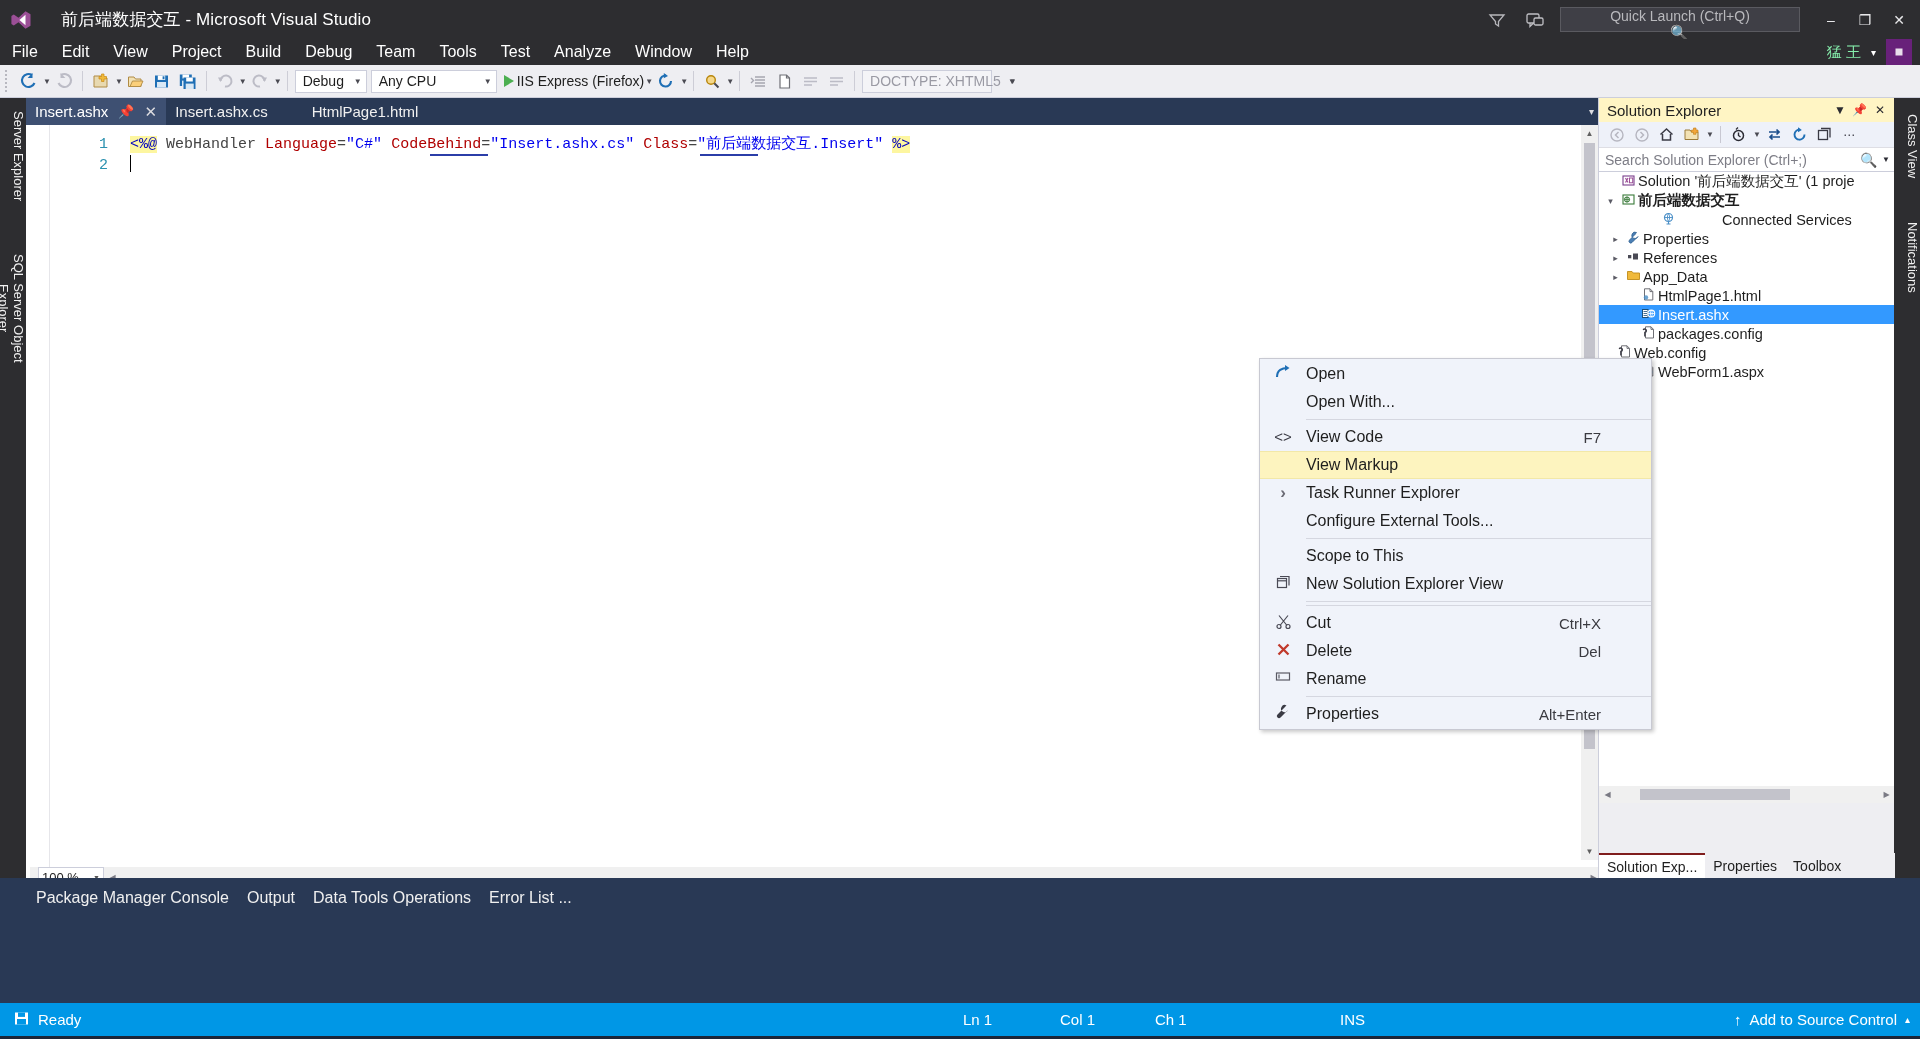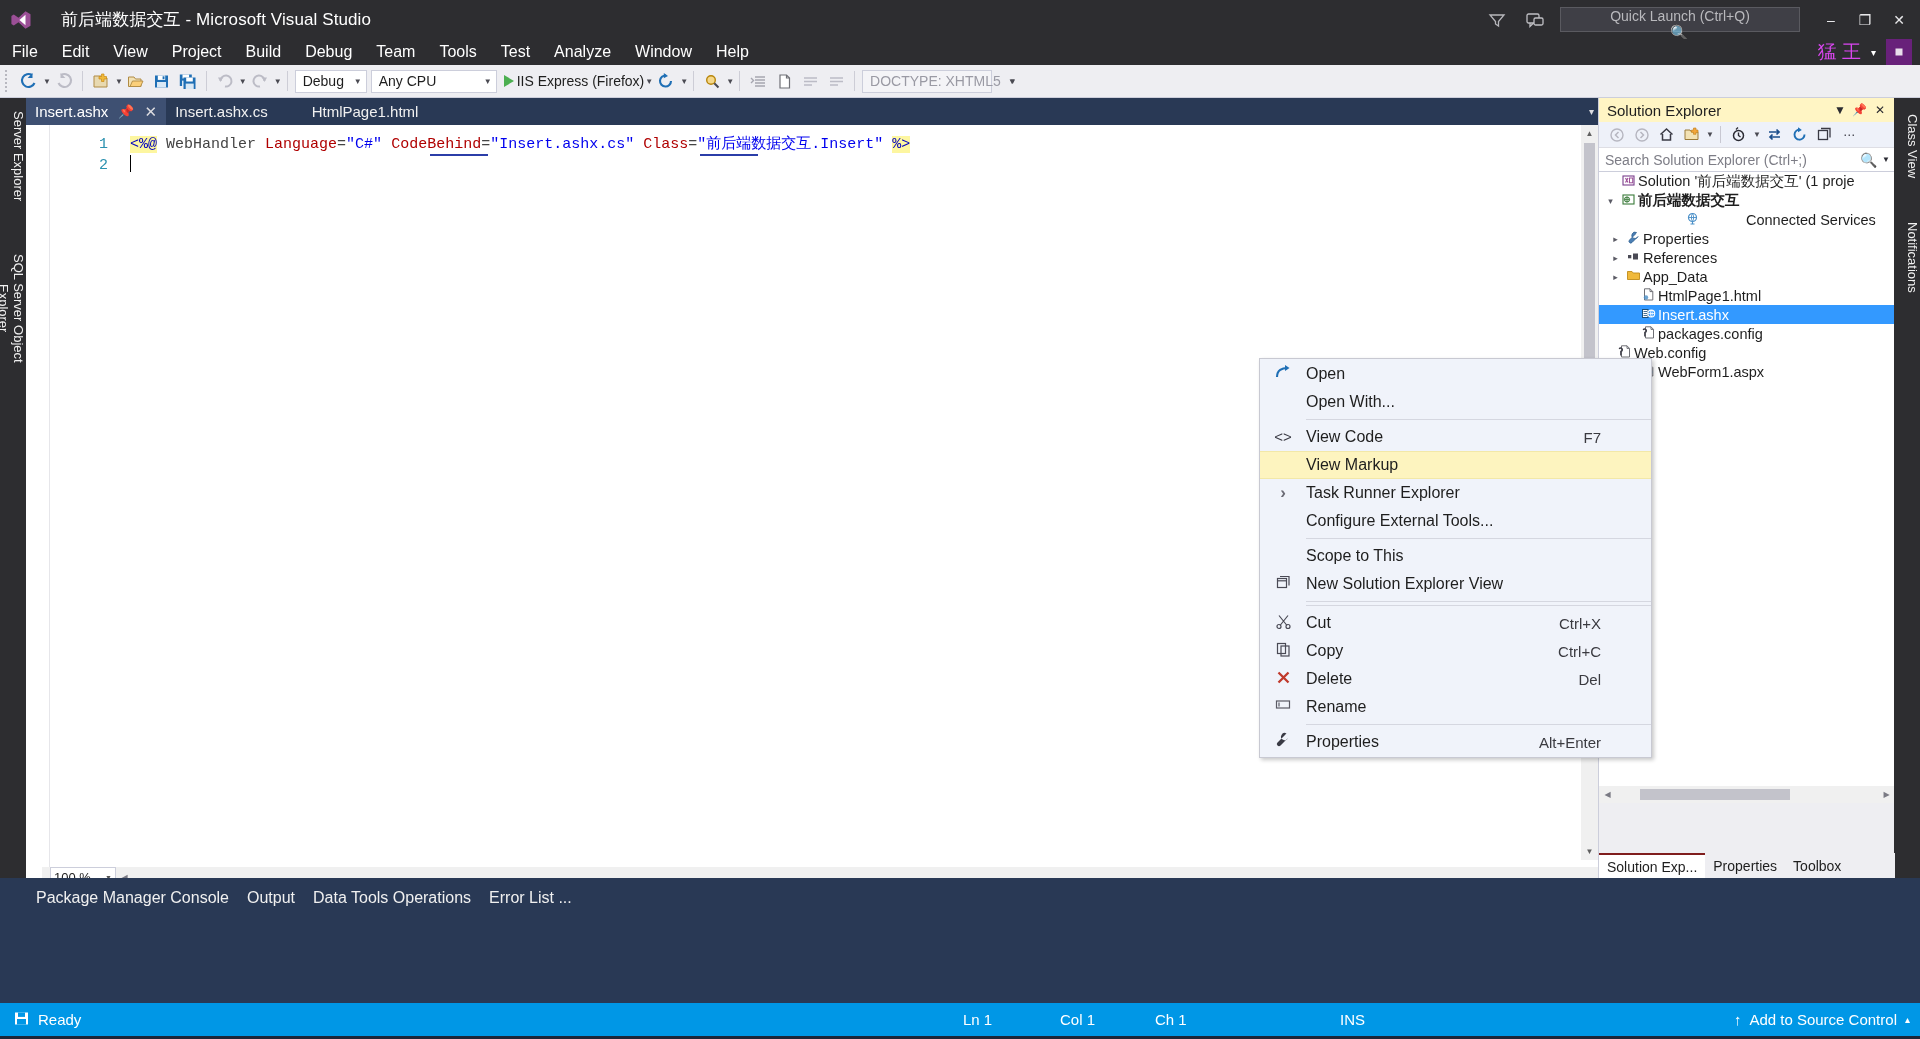--- a/index.html
+++ b/index.html
@@ -53,21 +53,21 @@
     position:absolute; left:0; top:39px; width:1920px; height:26px;
     background:#2d2d30; display:flex; align-items:center;
   }
   .menu-item {
     color:#ffffff; font-size:16px; padding:2px 12px; white-space:nowrap;
   }
   .menubar-right {
     position:absolute; right:8px; top:0; height:26px;
     display:flex; align-items:center; gap:10px;
   }
-  .user-name { color:#d946ef; font-size:19px; }
+  .user-name { color:#86efac; font-size:15px; }
   .user-chev { color:#ffffff; font-size:10px; }
   .avatar-box {
     width:26px;height:26px;background:#68217a;color:#fff;font-size:13px;
     display:flex;align-items:center;justify-content:center;
   }
 
   
   .toolbar {
     position:absolute; left:0; top:65px; width:1920px; height:33px;
     background:#eeeef2; display:flex; align-items:center;
@@ -177,21 +177,21 @@
   }
   .vscroll .up, .vscroll .dn {
     position:absolute; left:0; width:17px; height:17px; background:#f0f0f0;
     color:#606060; font-size:8px; display:flex; align-items:center; justify-content:center;
   }
   .vscroll .up { top:0; } .vscroll .dn { bottom:0; }
   .vscroll .thumb {
     position:absolute; left:3px; top:18px; width:11px; height:606px; background:#c3c3cb;
   }
   .hscroll-row {
-    position:absolute; left:16px; bottom:30px; width:1572px; height:20px;
+    position:absolute; left:4px; bottom:30px; width:1572px; height:20px;
     background:#f0f0f0; display:flex; align-items:center;
   }
   .zoom-combo {
     width:66px; height:20px; margin-left:8px; background:#ffffff;
     border:1px solid #cccedb; display:flex; align-items:center;
     font-size:13px; color:#1e1e1e; padding:0 3px;
   }
   .zoom-combo .zv { flex:1; }
   .zoom-combo .zc { font-size:7px; color:#555; }
   .hscroll-track { flex:1; height:20px; background:#f0f0f0; position:relative; }
@@ -656,21 +656,21 @@
         <span class="ticon">
           <svg width="15" height="15" viewBox="0 0 15 15">
               <rect x="2" y="3" width="11" height="9" fill="#ffffff" stroke="#3a7a3a" stroke-width="1.1"></rect>
               <circle cx="6" cy="7.5" r="2.6" fill="none" stroke="#3a7a3a" stroke-width="1"></circle>
               <path d="M3.4 7.5 H8.6 M6 4.9 C7.3 6.4 7.3 8.6 6 10.1 C4.7 8.6 4.7 6.4 6 4.9" fill="none" stroke="#3a7a3a" stroke-width=".8"></path>
             </svg>
         </span>
         <span style="font-weight:bold;">前后端数据交互</span>
       </div>
 
-      <div class="tnode" style="padding-left:24px;gap:44px;">
+      <div class="tnode" style="gap:44px;">
         <span class="twist"></span>
         <span class="ticon">
           <svg width="15" height="15" viewBox="0 0 15 15">
               <circle cx="7.5" cy="6.5" r="4" fill="none" stroke="#4a8fc7" stroke-width="1.2"></circle>
               <path d="M3.5 6.5 H11.5 M7.5 2.5 C9 4.3 9 8.7 7.5 10.5 C6 8.7 6 4.3 7.5 2.5" fill="none" stroke="#4a8fc7" stroke-width=".9"></path>
               <path d="M7.5 10.5 V13 M5.5 13 H9.5" stroke="#4a8fc7" stroke-width="1.1"></path>
             </svg>
         </span>
         <span>Connected Services</span>
       </div>
@@ -864,30 +864,20 @@
         <svg width="17" height="17" viewBox="0 0 17 17">
             <path d="M4 2.5 L12 12.5 M13 2.5 L5 12.5" stroke="#4a4a55" stroke-width="1.2" fill="none"></path>
             <circle cx="4" cy="13.5" r="2" fill="none" stroke="#4a4a55" stroke-width="1.2"></circle>
             <circle cx="13" cy="13.5" r="2" fill="none" stroke="#4a4a55" stroke-width="1.2"></circle>
           </svg>
       </span>
       <span class="ctx-label">Cut</span>
       <span class="ctx-key">Ctrl+X</span>
     </div>
 
-    <div class="ctx-item">
-      <span class="ctx-icon">
-        <svg width="17" height="17" viewBox="0 0 17 17">
-            <rect x="2.5" y="2.5" width="8" height="10" fill="none" stroke="#4a4a55" stroke-width="1.2"></rect>
-            <rect x="6" y="5" width="8" height="10" fill="none" stroke="#4a4a55" stroke-width="1.2"></rect>
-          </svg>
-      </span>
-      <span class="ctx-label">Copy</span>
-      <span class="ctx-key">Ctrl+C</span>
-    </div>
 
     <div class="ctx-item">
       <span class="ctx-icon">
         <svg width="17" height="17" viewBox="0 0 17 17">
             <path d="M3.5 3.5 L13.5 13.5 M13.5 3.5 L3.5 13.5" stroke="#c0392b" stroke-width="2.3"></path>
           </svg>
       </span>
       <span class="ctx-label">Delete</span>
       <span class="ctx-key">Del</span>
     </div>

